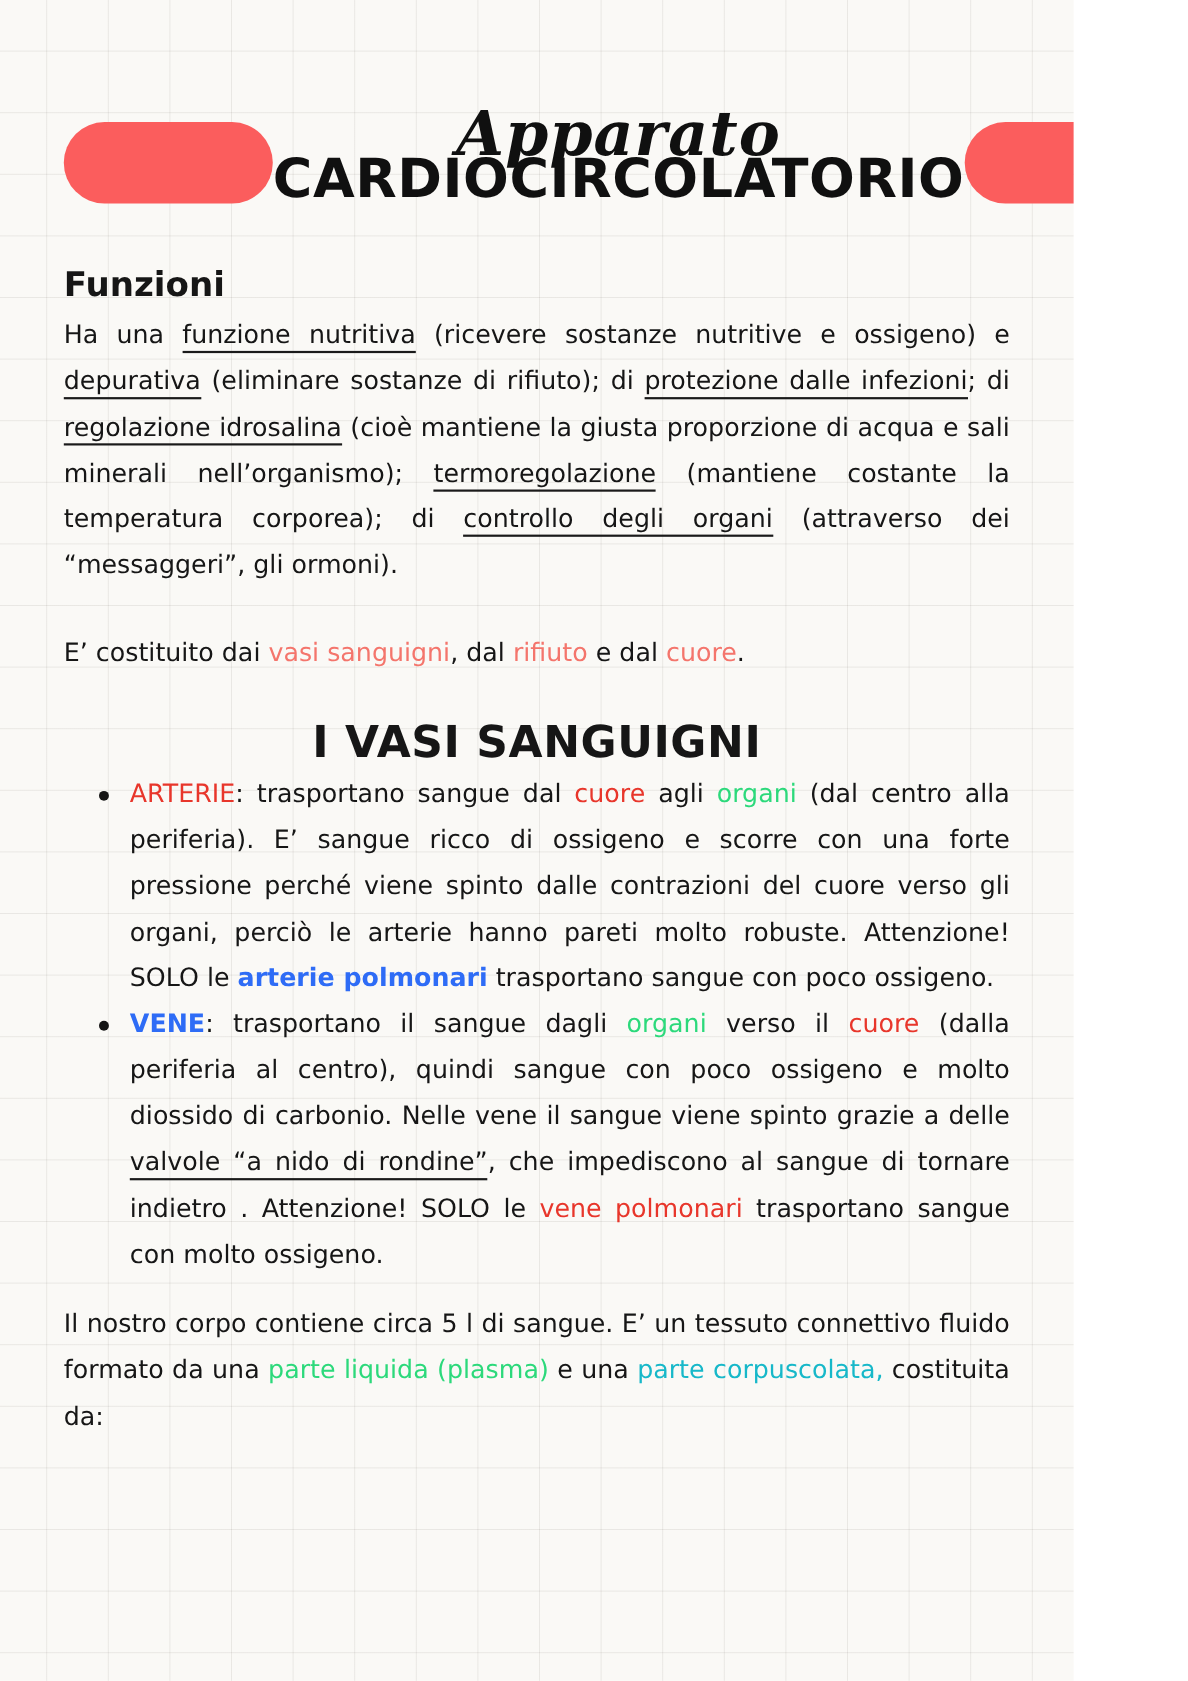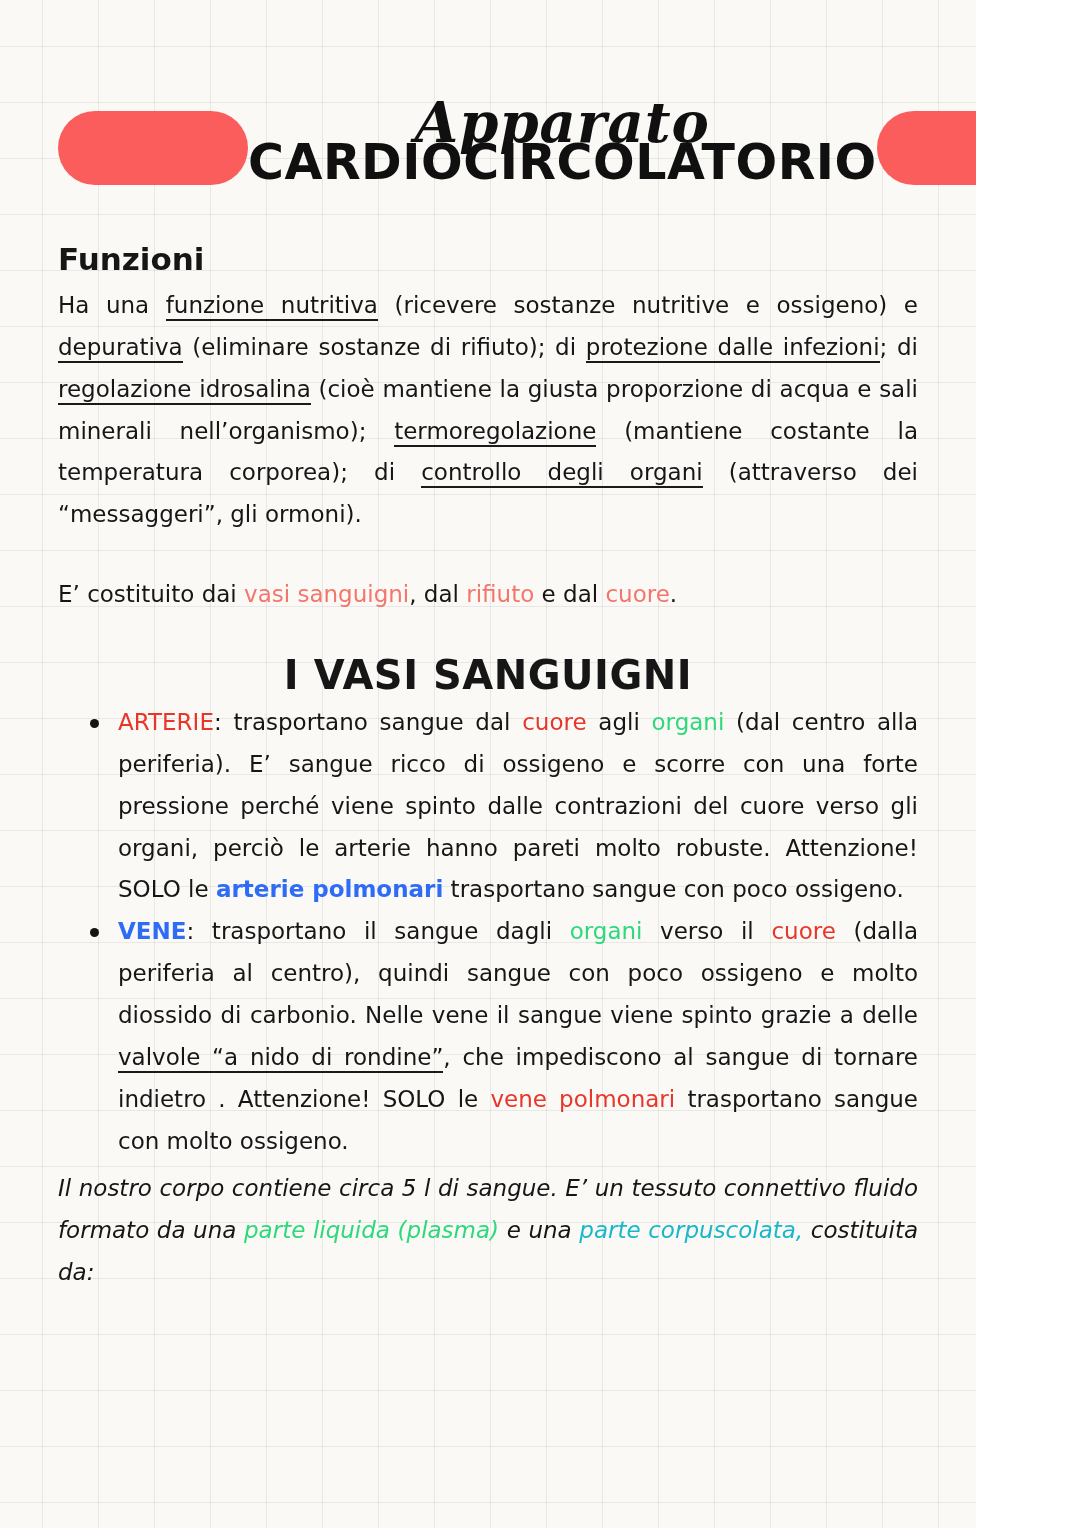--- a/index.html
+++ b/index.html
@@ -75,21 +75,21 @@
   .just{text-align:justify;}
   .p-costituito{margin-top:38px;}
   .h-section{
     font-size:40px;
     font-weight:700;
     text-align:center;
     margin:36px 0 4px 0;
     letter-spacing:0.5px;
   }
   .h-sangue{margin-top:46px;}
-  .p-sangue{margin-top:6px;font-style:italic;}
+  .p-sangue{margin-top:22px;}
   
   .vessel-list{
     list-style:none;
     margin:4px 0 0 0;
     padding:0;
   }
   .vessel-list li{
     position:relative;
     padding-left:60px;
   }

